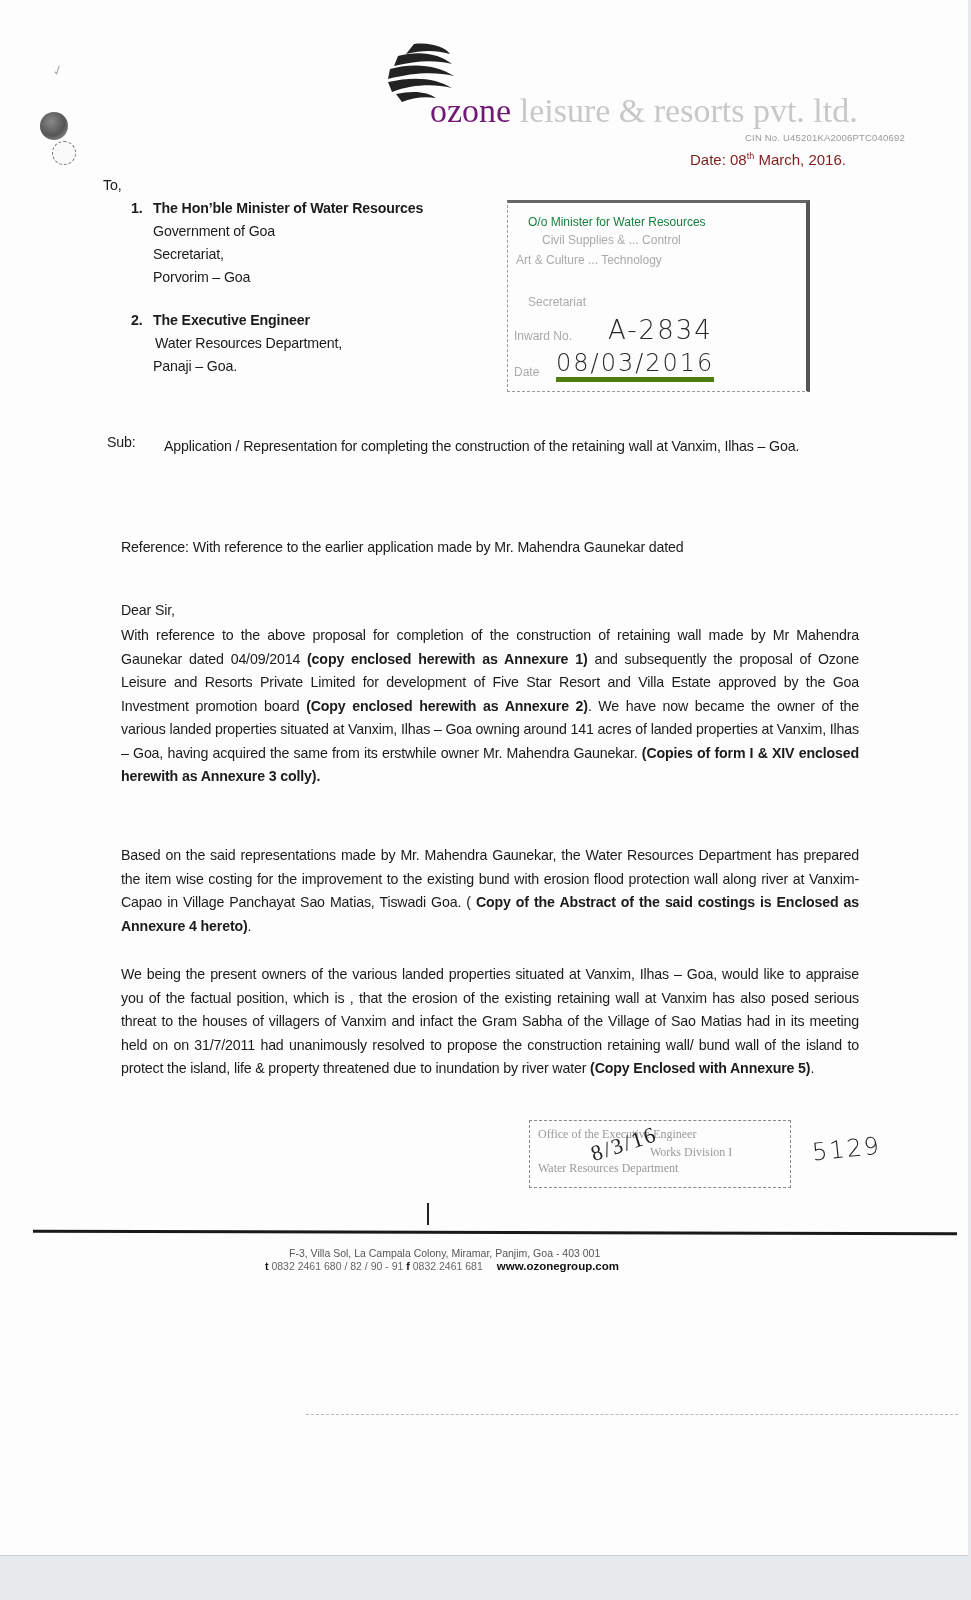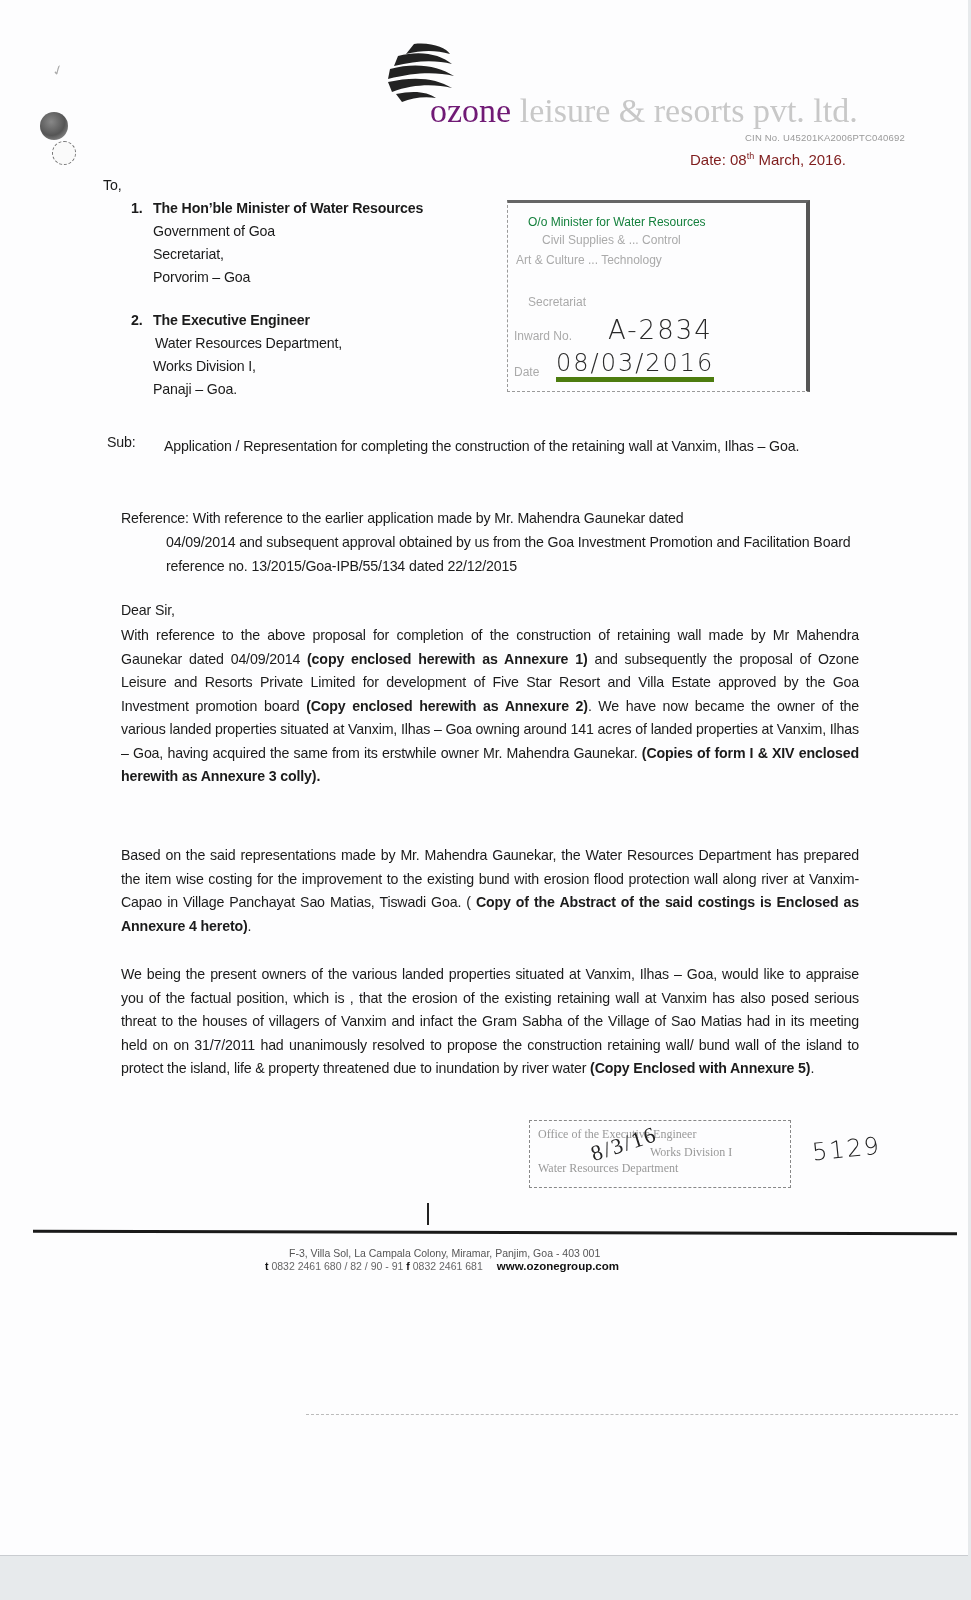--- a/index.html
+++ b/index.html
@@ -92,42 +92,40 @@
     <div>
       <div><span class="num">1.</span><b>The Hon’ble Minister of Water Resources</b></div>
       <div class="line">Government of Goa</div>
       <div class="line">Secretariat,</div>
       <div class="line">Porvorim – Goa</div>
     </div>
     <div style="height:20px"></div>
     <div>
       <div><span class="num">2.</span><b>The Executive Engineer</b></div>
       <div class="line" style="padding-left:24px">Water Resources Department,</div>
-      <div class="line">Works Division I,</div>
       <div class="line">Panaji – Goa.</div>
     </div>
   </div>
 
   <div class="abs stamp1">
     <div class="st" style="left:20px;top:12px;color:#15803d">O/o Minister for Water Resources</div>
     <div class="st" style="left:34px;top:30px">Civil Supplies &amp; ... Control</div>
     <div class="st" style="left:8px;top:50px">Art &amp; Culture ... Technology</div>
     <div class="st" style="left:20px;top:92px">Secretariat</div>
     <div class="st" style="left:6px;top:126px">Inward No.</div>
     <div class="st hand" style="left:100px;top:112px;font-size:26px;color:#2a2a2a">A-2834</div>
     <div class="st" style="left:6px;top:162px">Date</div>
     <div class="st hand" style="left:48px;top:146px;font-size:24px;color:#2a2a2a;border-bottom:5px solid #4d7c0f">08/03/2016</div>
   </div>
 
   <div class="abs body-text" style="left:107px;top:434px">Sub:</div>
   <div class="abs body-text" style="left:164px;top:434px;width:680px;line-height:24px">Application / Representation for completing the construction of the retaining wall at Vanxim, Ilhas – Goa.</div>
 
-  <div class="abs body-text" style="left:121px;top:506px;width:740px;line-height:24px">
+  <div class="abs body-text" style="left:121px;top:535px;width:740px;line-height:24px">
     <span>Reference:</span> <span>With reference to the earlier application made by Mr. Mahendra Gaunekar dated</span>
-    <div style="padding-left:45px">04/09/2014 and subsequent approval obtained by us from the Goa Investment Promotion and Facilitation Board reference no. 13/2015/Goa-IPB/55/134 dated 22/12/2015</div>
   </div>
 
   <div class="abs body-text" style="left:121px;top:602px">Dear Sir,</div>
 
   <div class="abs body-text paras" style="top:624px">
     <span>With reference to the above proposal for completion of the construction of retaining wall made by Mr Mahendra Gaunekar dated 04/09/2014 </span><b>(copy enclosed herewith as Annexure 1)</b><span> and subsequently the proposal of Ozone Leisure and Resorts Private Limited for development of Five Star Resort and Villa Estate approved by the Goa Investment promotion board </span><b>(Copy enclosed herewith as Annexure 2)</b><span>. We have now became the owner of the various landed properties situated at Vanxim, Ilhas – Goa owning around 141 acres of landed properties at Vanxim, Ilhas – Goa, having acquired the same from its erstwhile owner Mr. Mahendra Gaunekar. </span><b>(Copies of form I &amp; XIV enclosed herewith as Annexure 3 colly).</b>
   </div>
 
   <div class="abs body-text paras" style="top:844px">
     <span>Based on the said representations made by Mr. Mahendra Gaunekar, the Water Resources Department has prepared the item wise costing for the improvement to the existing bund with erosion flood protection wall along river at Vanxim-Capao in Village Panchayat Sao Matias, Tiswadi Goa. ( </span><b>Copy of the Abstract of the said costings is Enclosed as Annexure 4 hereto)</b><span>.</span>

